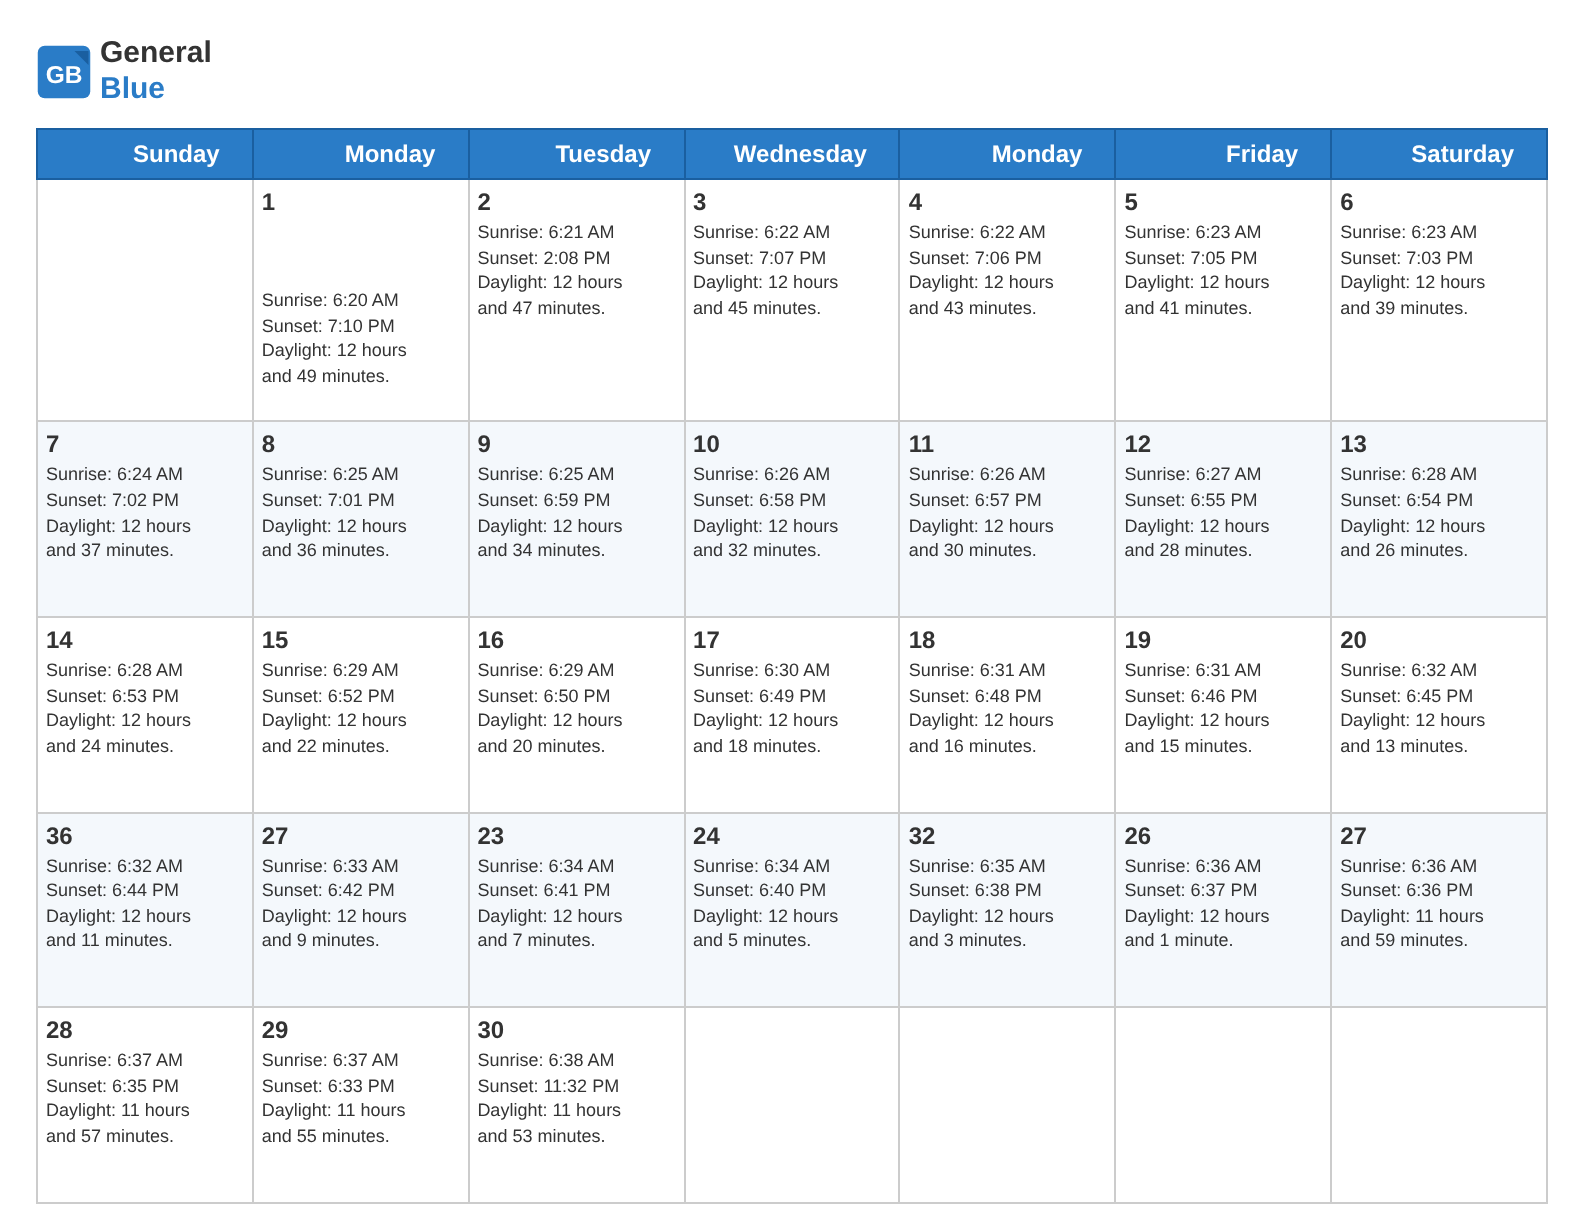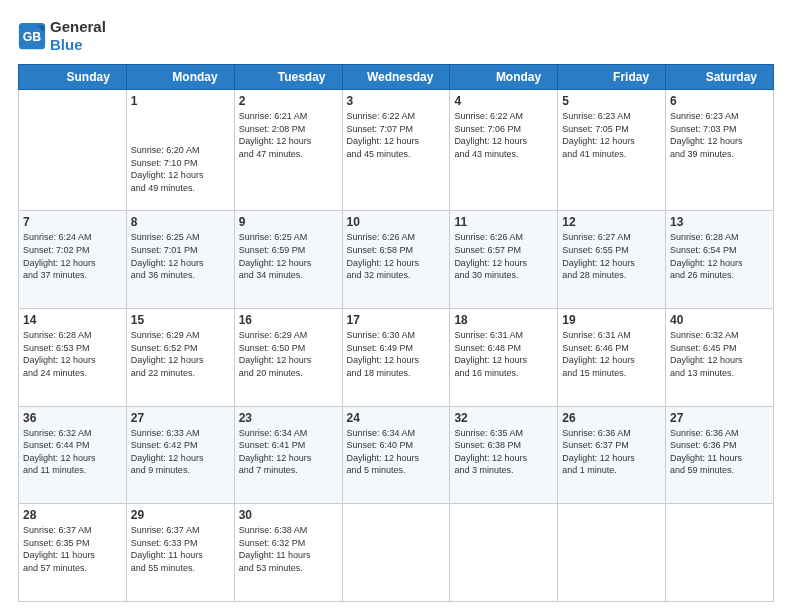--- a/index.html
+++ b/index.html
@@ -262,21 +262,21 @@
 and 16 minutes.</div>
           </td>
           <td>
             <span class="day-number">19</span>
             <div class="day-info" style="white-space: pre-line;">Sunrise: 6:31 AM
 Sunset: 6:46 PM
 Daylight: 12 hours
 and 15 minutes.</div>
           </td>
           <td>
-            <span class="day-number">40</span>
+            <span class="day-number">20</span>
             <div class="day-info" style="white-space: pre-line;">Sunrise: 6:32 AM
 Sunset: 6:45 PM
 Daylight: 12 hours
 and 13 minutes.</div>
           </td>
         </tr>
         <tr>
           <td>
             <span class="day-number">36</span>
             <div class="day-info" style="white-space: pre-line;">Sunrise: 6:32 AM
@@ -338,21 +338,21 @@
           <td>
             <span class="day-number">29</span>
             <div class="day-info" style="white-space: pre-line;">Sunrise: 6:37 AM
 Sunset: 6:33 PM
 Daylight: 11 hours
 and 55 minutes.</div>
           </td>
           <td>
             <span class="day-number">30</span>
             <div class="day-info" style="white-space: pre-line;">Sunrise: 6:38 AM
-Sunset: 6:32 PM
+Sunset: 11:32 PM
 Daylight: 11 hours
 and 53 minutes.</div>
           </td>
           <td class="empty-cell"></td>
           <td class="empty-cell"></td>
           <td class="empty-cell"></td>
           <td class="empty-cell"></td>
         </tr>
       </tbody>
   </table>

